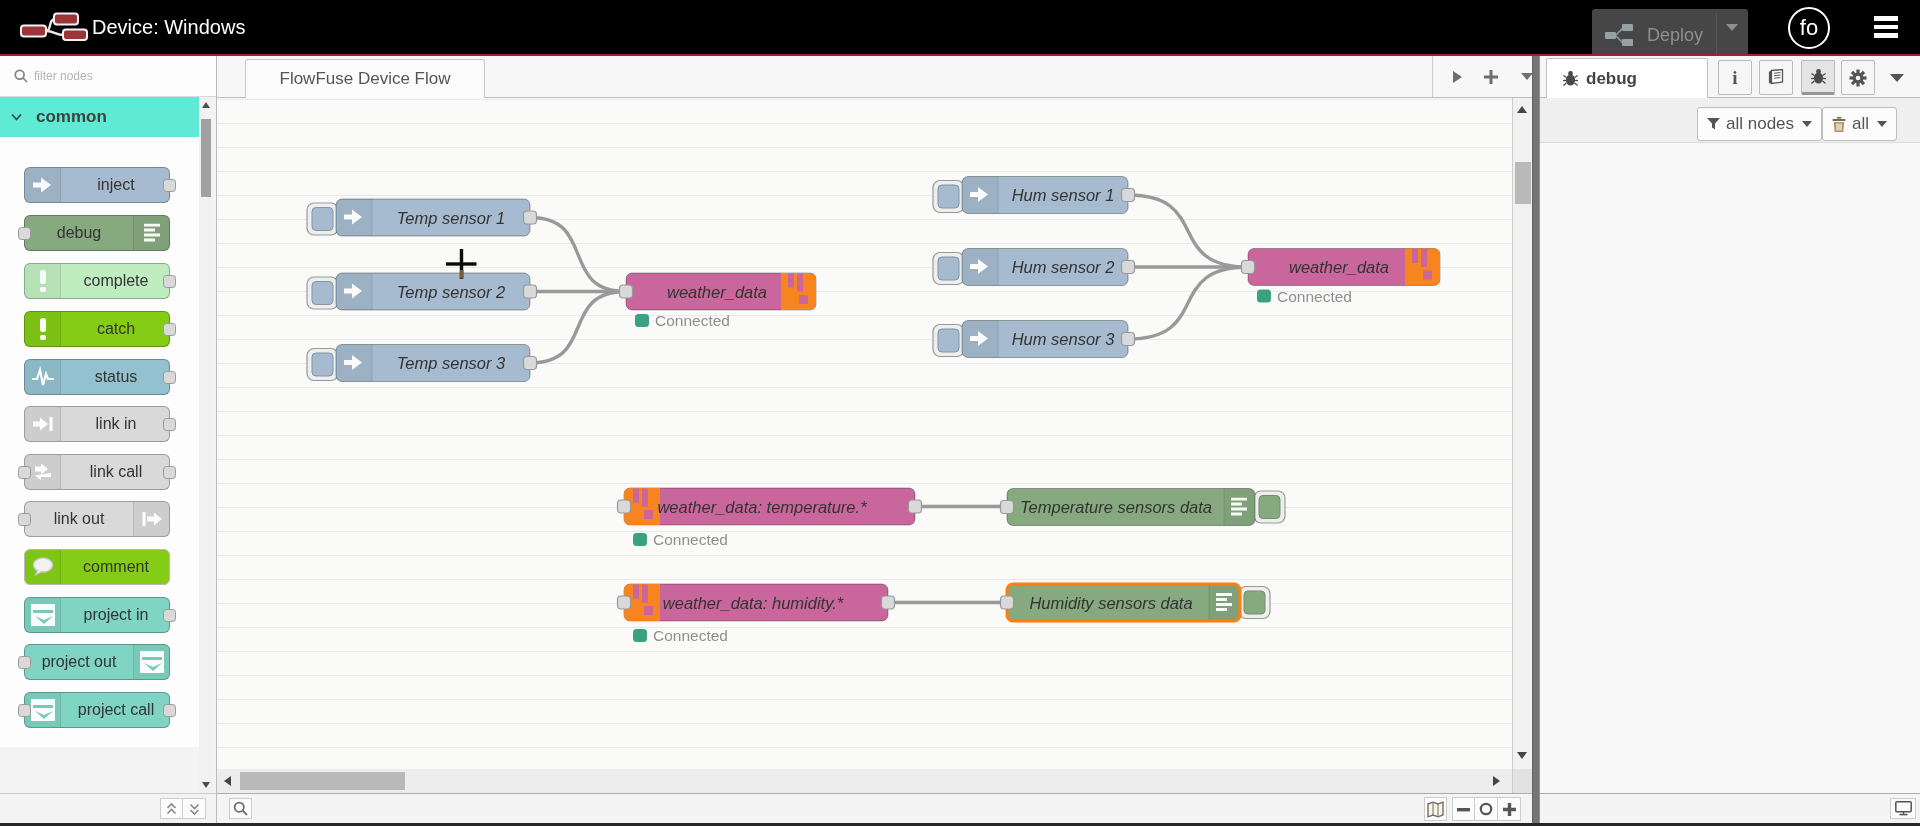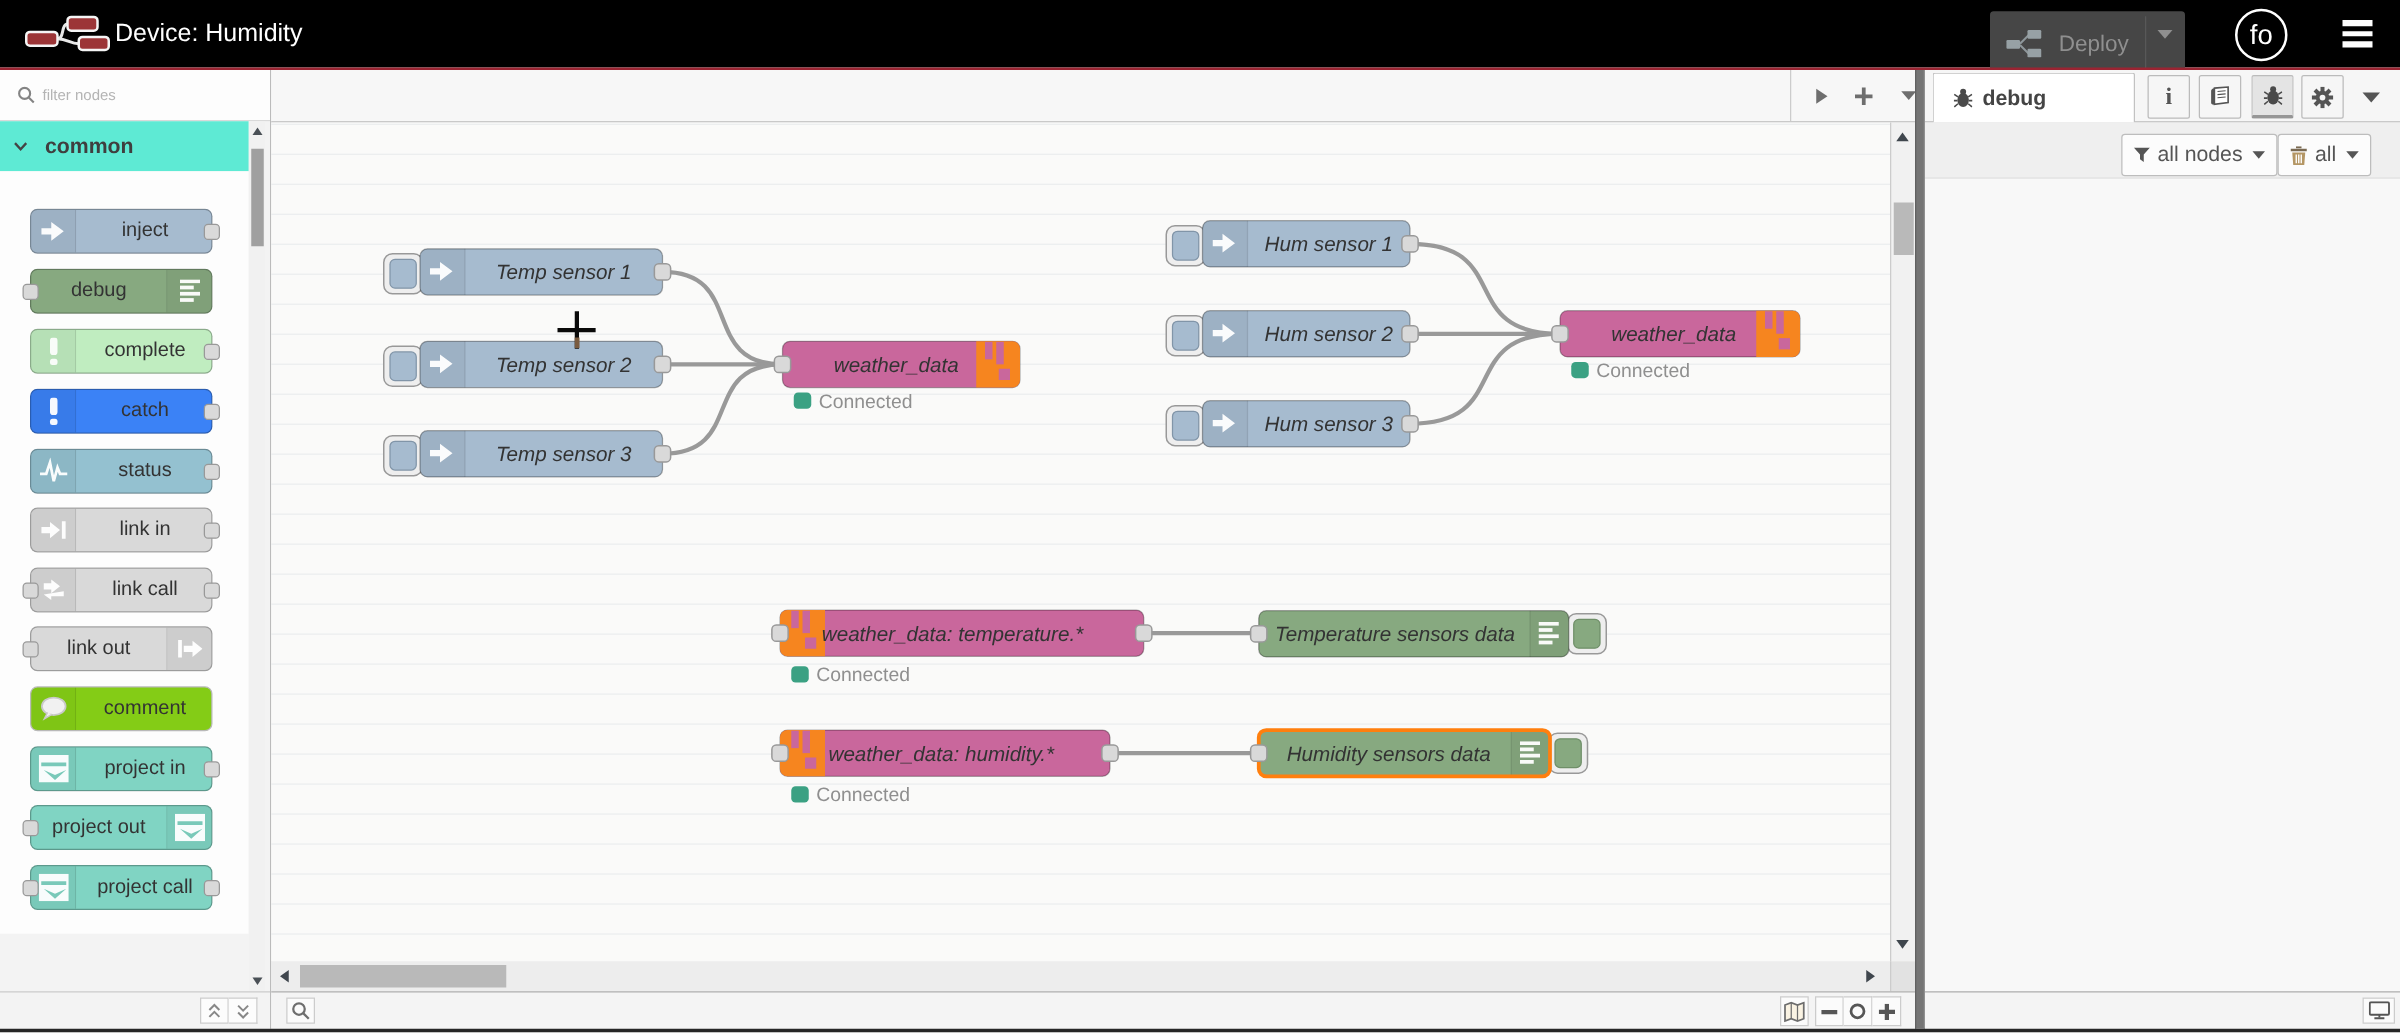--- a/index.html
+++ b/index.html
@@ -117,21 +117,21 @@
 <body>
 
 <div id="header" class="abs">
   <svg id="logo" class="abs" viewBox="0 0 70 30">
     <path d="M26,19 C32,19 28,7 35,7 L35,7" fill="none" stroke="#e8e8e8" stroke-width="2.4"></path>
     <path d="M26,19 C34,19 36,23 43,23" fill="none" stroke="#e8e8e8" stroke-width="2.4"></path>
     <rect x="1" y="13.5" width="25" height="11" rx="3" fill="#9c3537" stroke="#f5f5f5" stroke-width="2"></rect>
     <rect x="34" y="1.5" width="24" height="11" rx="3" fill="#9c3537" stroke="#f5f5f5" stroke-width="2"></rect>
     <rect x="43" y="17.5" width="24" height="10.5" rx="3" fill="#9c3537" stroke="#f5f5f5" stroke-width="2"></rect>
   </svg>
-  <div id="app-title" class="abs">Device: Humidity</div>
+  <div id="app-title" class="abs">Device: Windows</div>
   <div id="deploy-btn" class="abs">
     <svg id="deploy-icon" width="30" height="22" viewBox="0 0 30 22">
       <path d="M11,11 L18,4 M11,12 L18,19" stroke="#8e979b" stroke-width="1.6" fill="none"></path>
       <rect x="0" y="8" width="11" height="7" rx="1" fill="#97a1a5"></rect>
       <rect x="17" y="0" width="11" height="7" rx="1" fill="#97a1a5"></rect>
       <rect x="17" y="15" width="11" height="7" rx="1" fill="#97a1a5"></rect>
     </svg>
     <span id="deploy-label">Deploy</span>
     <span id="deploy-divider"></span>
     <span id="deploy-caret" class="caret-down"></span>
@@ -192,21 +192,21 @@
       <span class="icon-zone l">
           <svg class="picon" width="8" height="22" viewBox="0 0 8 22">
             <rect x="1" y="0" width="6" height="14" rx="2.5" fill="#fff" opacity="0.9"></rect>
             <rect x="1" y="17" width="6" height="5" rx="2" fill="#fff" opacity="0.9"></rect>
           </svg>
         </span>
       <span class="plabel r">complete</span>
       <span class="pport out"></span>
     </div>
 
-    <div class="pnode" style="top:174px; background:#3b82f6;">
+    <div class="pnode" style="top:174px; background:#84cc16;">
       <span class="icon-zone l">
           <svg class="picon" width="8" height="22" viewBox="0 0 8 22">
             <rect x="1" y="0" width="6" height="14" rx="2.5" fill="#fff" opacity="0.95"></rect>
             <rect x="1" y="17" width="6" height="5" rx="2" fill="#fff" opacity="0.95"></rect>
           </svg>
         </span>
       <span class="plabel r">catch</span>
       <span class="pport out"></span>
     </div>
 
@@ -315,20 +315,21 @@
           <svg width="13" height="14" viewBox="0 0 13 14">
             <polyline points="2.5,2.5 6.5,6.5 10.5,2.5" fill="none" stroke="#888" stroke-width="1.6"></polyline>
             <polyline points="2.5,8 6.5,12 10.5,8" fill="none" stroke="#888" stroke-width="1.6"></polyline>
           </svg>
         </span>
     </div>
   </div>
 </div>
 
 <div id="tabbar" class="abs">
+  <div id="flow-tab">FlowFuse Device Flow</div>
   <div id="tab-controls">
     <span id="tab-next"></span>
     <svg id="tab-add" width="16" height="16" viewBox="0 0 16 16">
         <path d="M8,1 v14 M1,8 h14" stroke="#6e6e6e" stroke-width="3"></path>
       </svg>
     <span id="tab-list-caret"></span>
   </div>
 </div>
 
 <div id="canvas" class="abs">

